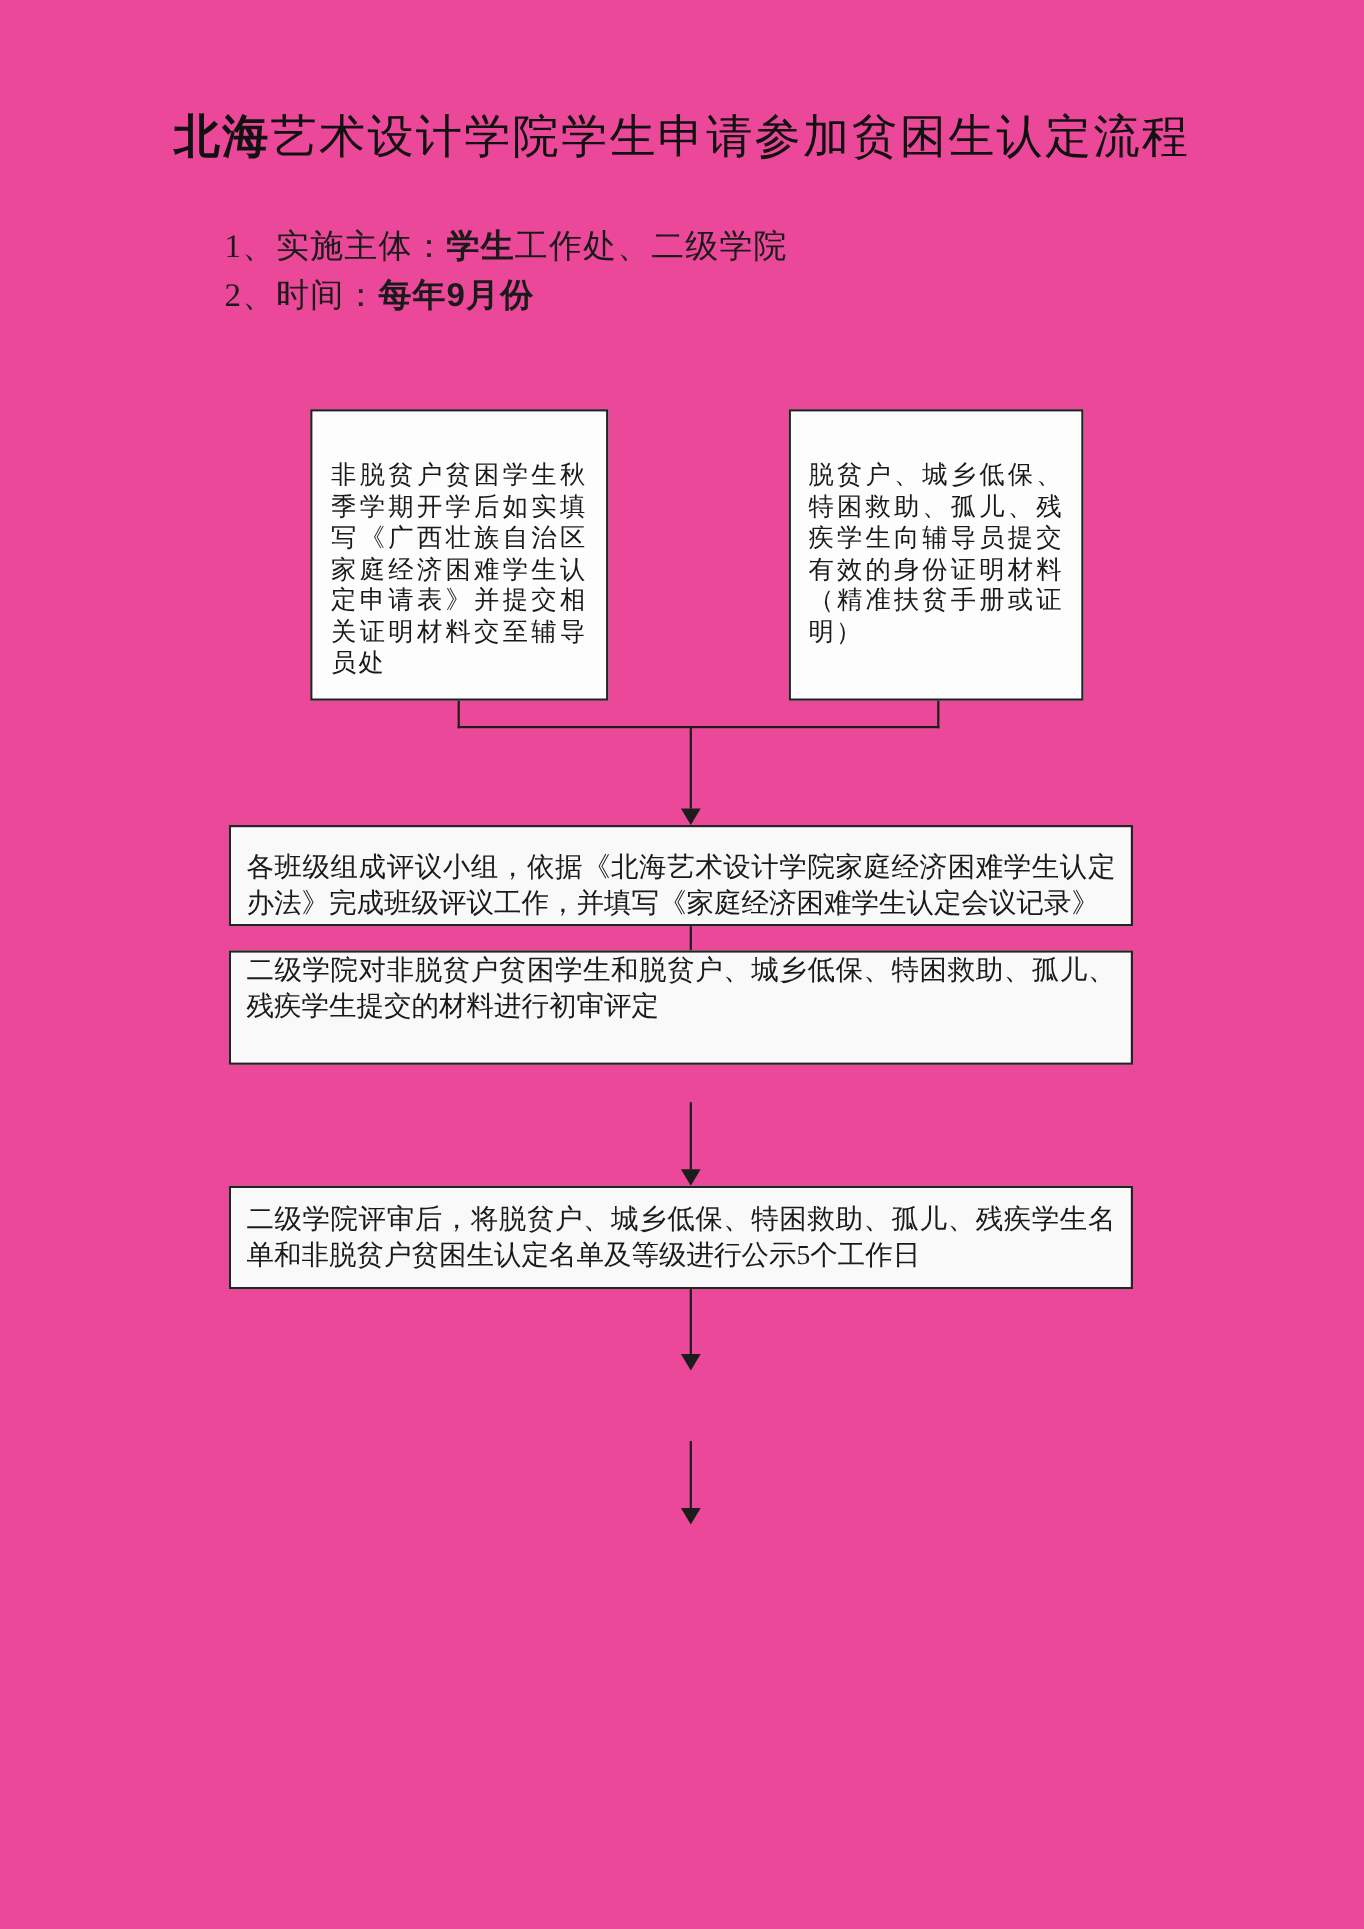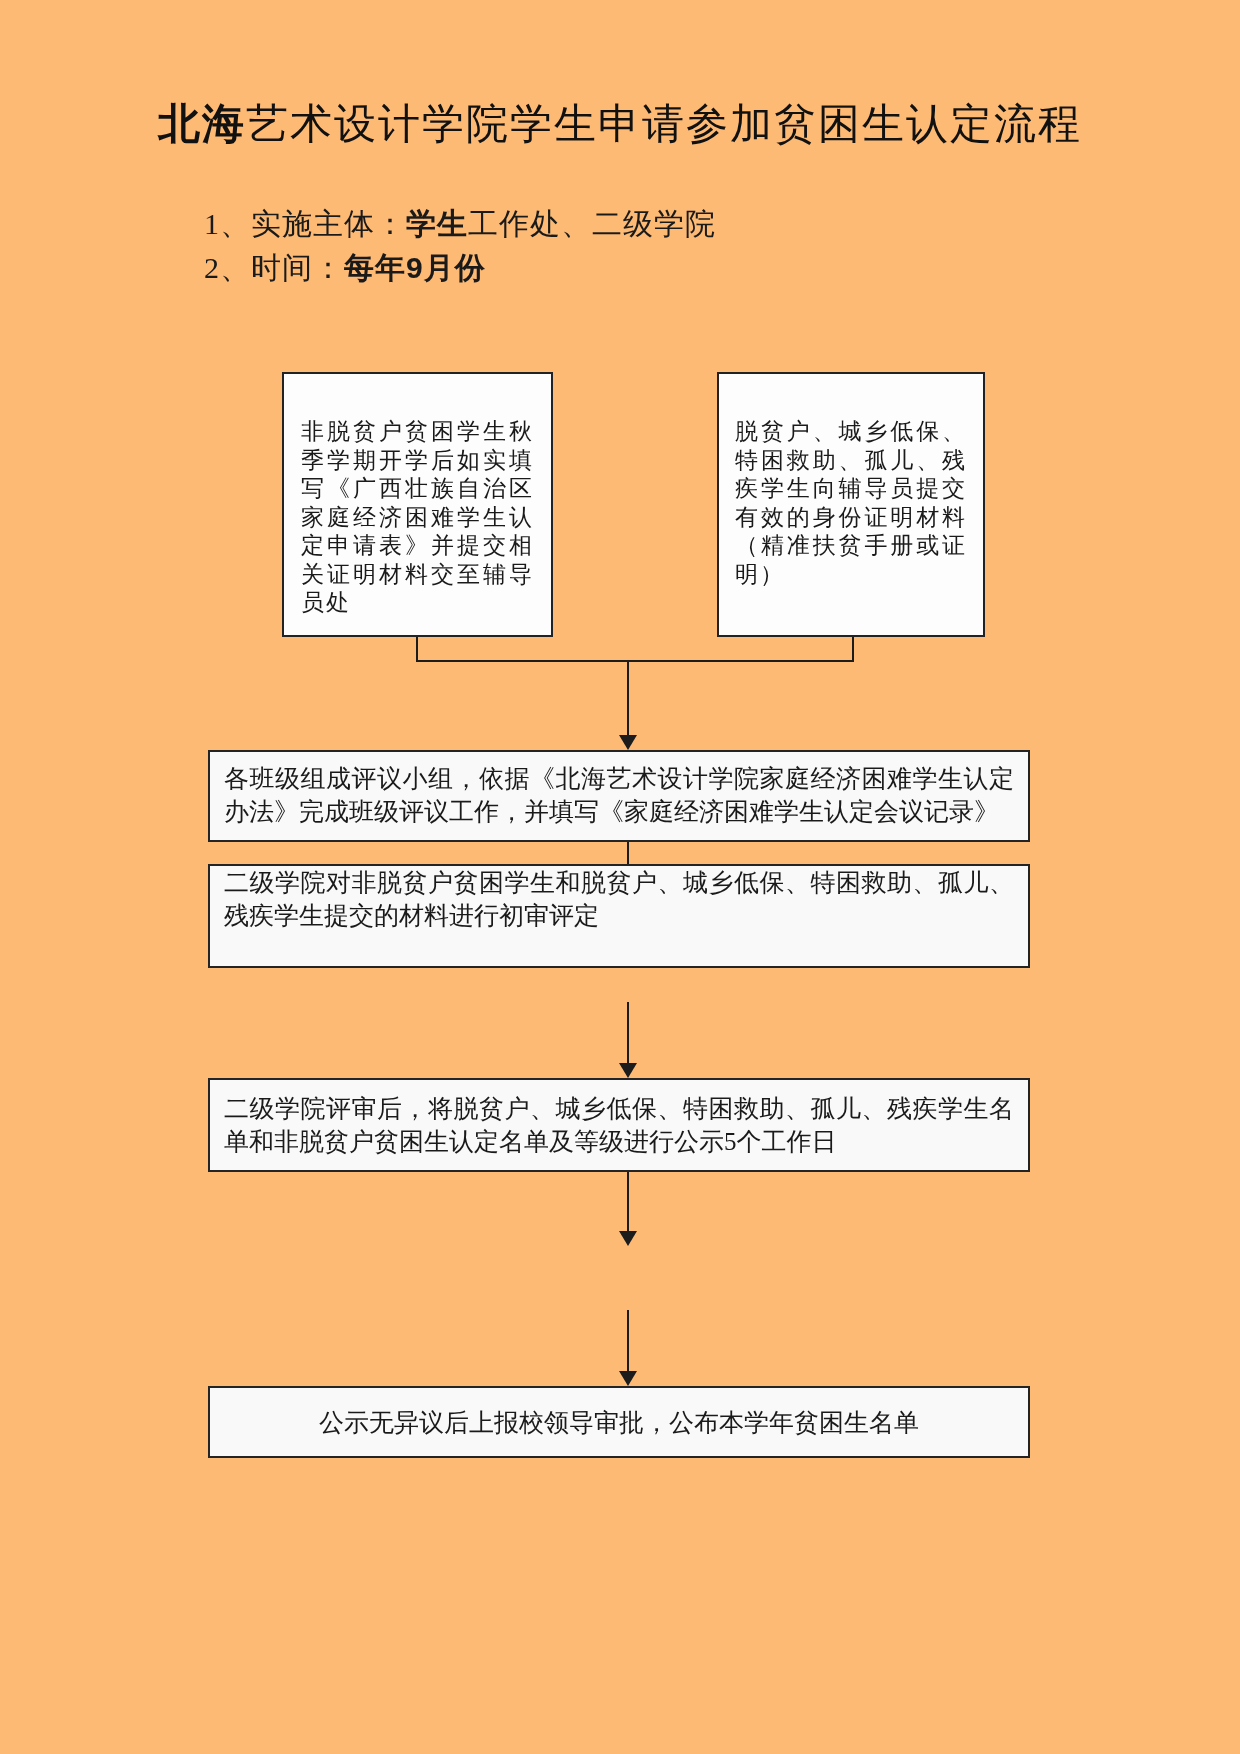--- a/index.html
+++ b/index.html
@@ -1,20 +1,20 @@
 <!DOCTYPE html>
 <html><head>
 <meta charset="utf-8">
 <style>
   html, body { margin: 0; padding: 0; background: #ffffff; }
   .page {
     position: relative;
     width: 1240px;
     height: 1754px;
-    background: #fdba74;
+    background: #ec4899;
     font-family: "Liberation Serif", "DejaVu Serif", serif;
     color: #1a1a1a;
     overflow: hidden;
     text-decoration: underline;
   }
   .title {
     position: absolute;
     top: 96px; left: 0; width: 1240px;
     margin: 0;
     text-align: center;
@@ -66,21 +66,21 @@
     border: 2px solid #242424;
     background: #f9f9f9;
     font-size: 25px;
     line-height: 33px;
   }
   .step-box p {
     margin: 0;
     text-align: justify;
     text-justify: inter-character;
   }
-  #step-1 { top: 750px;  height: 92px; padding: 10px 14px; }
+  #step-1 { top: 750px;  height: 92px; padding: 20px 14px; }
   #step-2 { top: 864px;  height: 104px; padding: 0 14px; }
   #step-3 { top: 1078px; height: 94px; padding: 12px 14px; }
   #step-4 { top: 1246px; height: 64px; display: flex; align-items: center; padding: 0 14px; }
   #step-4 p { text-align: left; }
   #step-5 { top: 1386px; height: 72px; display: flex; align-items: center; justify-content: center; padding: 0 14px; }
   #step-5 p { text-align: center; }
 
   .merge-bracket {
     position: absolute;
     left: 416px; top: 637px;
@@ -155,17 +155,14 @@
     <p>二级学院评审后，将脱贫户、城乡低保、特困救助、孤儿、残疾学生名单和非脱贫户贫困生认定名单及等级进行公示5个工作日</p>
   </div>
 
   <div class="vshaft" id="shaft-3"></div>
   <div class="arrowhead" id="head-3"></div>
 
 
   <div class="vshaft" id="shaft-4"></div>
   <div class="arrowhead" id="head-4"></div>
 
-  <div class="step-box" id="step-5">
-    <p>公示无异议后上报校领导审批，公布本学年贫困生名单</p>
-  </div>
 
 </div>
 
 </body></html>

